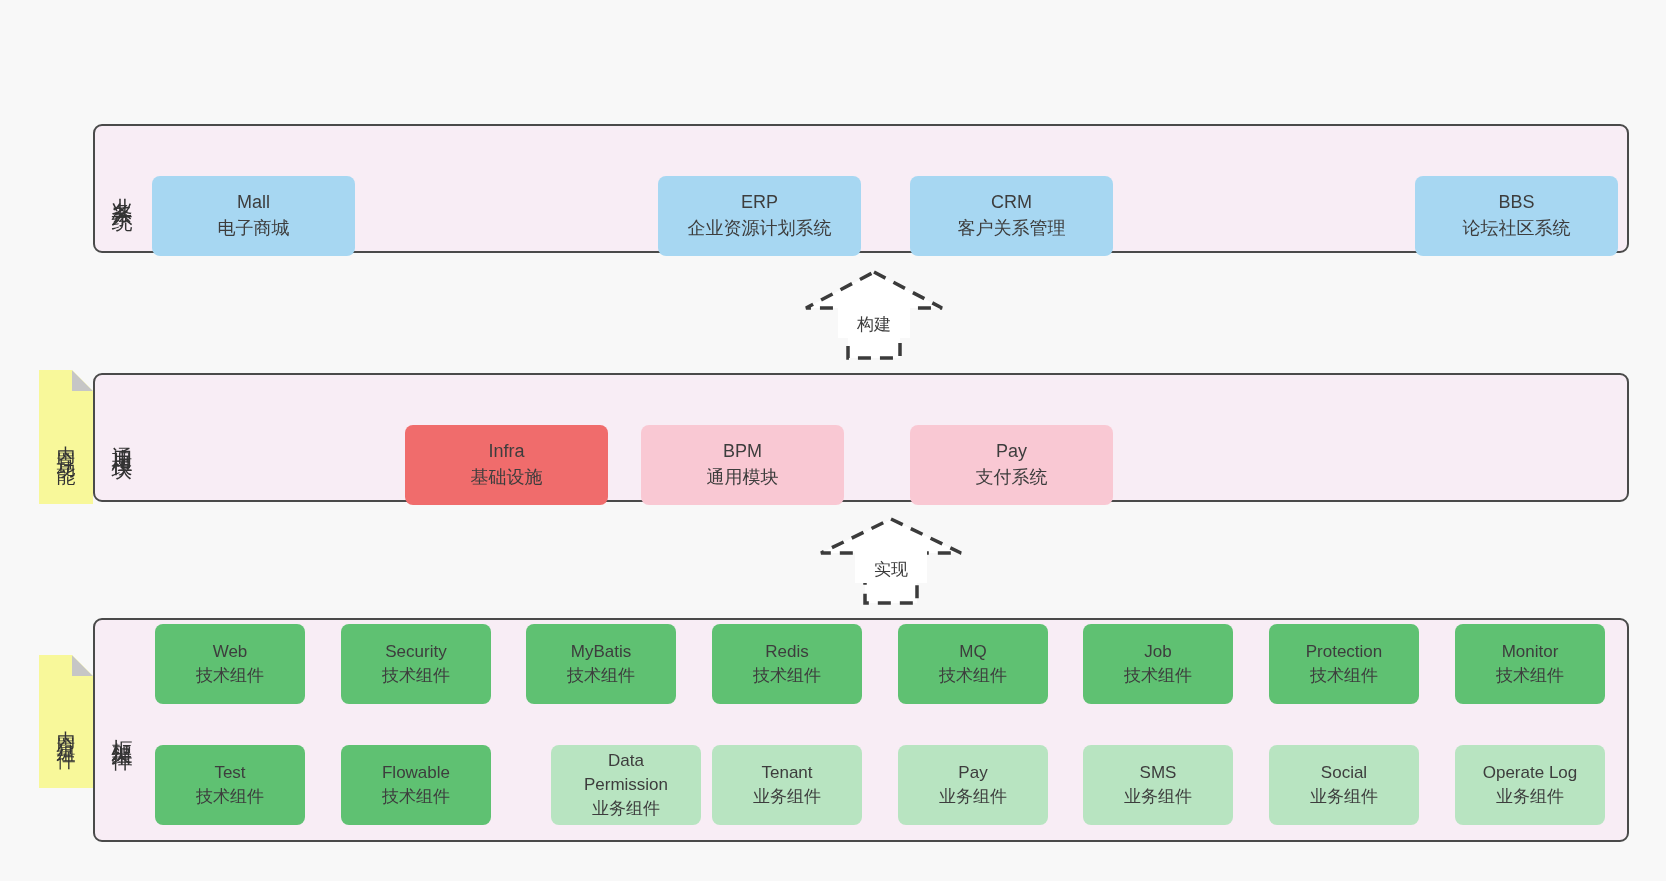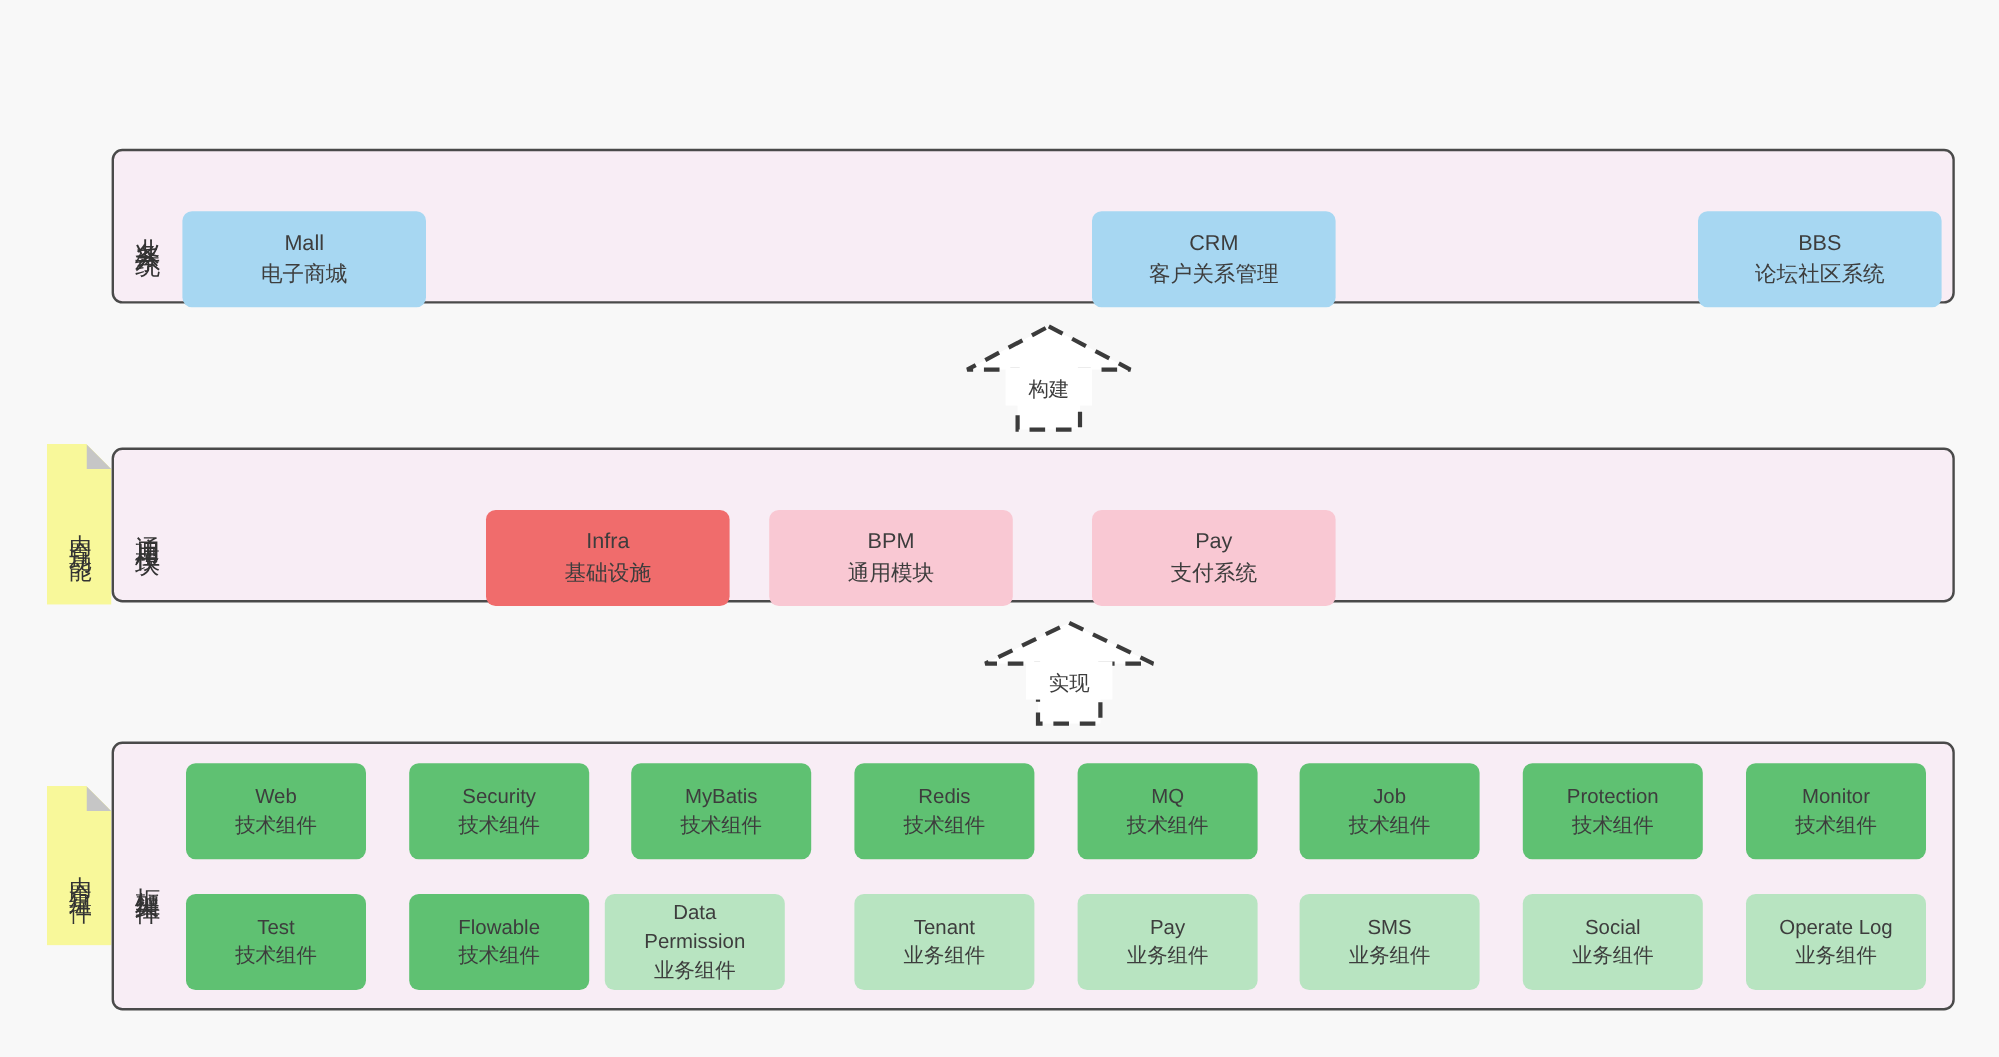--- a/index.html
+++ b/index.html
@@ -41,21 +41,21 @@
     flex-direction: column;
     align-items: center;
     justify-content: center;
     text-align: center;
     font-size: 18px;
     line-height: 1.42;
     color: #3d3d3d;
   }
   .row1 { top: 26px; width: 203px; margin-top: 24px; }
   .band-components .box { width: 150px; font-size: 17px; line-height: 1.4; }
-  .band-components .r1 { top: 16px; }
+  .band-components .r1 { top: 4px; }
   .band-components .r2 { top: 125px; }
   .blue  { background: var(--blue,  #a7d7f2); }
   .red   { background: var(--red,   #f06c6c); }
   .pink  { background: var(--pink,  #f9c8d3); }
   .green { background: var(--green, #5fc172); }
   .light { background: var(--green_light, #b8e4c1); }
   .wrap  { line-height: 1.22; font-size: 17px; }
   .wrap .bt { max-width: 112px; }
   .sticky {
     position: absolute;
@@ -117,20 +117,24 @@
     <span class="fold"></span>
     <span class="stext">内置组件</span>
   </div>
 
   <div class="band band-business">
     <div class="band-label">业务系统</div>
     <div class="box blue row1" style="left:57px">
       <div class="bt">Mall</div>
       <div class="bs">电子商城</div>
     </div>
+    <div class="box blue row1" style="left:563px">
+      <div class="bt">ERP</div>
+      <div class="bs">企业资源计划系统</div>
+    </div>
     <div class="box blue row1" style="left:815px">
       <div class="bt">CRM</div>
       <div class="bs">客户关系管理</div>
     </div>
     <div class="box blue row1" style="left:1320px">
       <div class="bt">BBS</div>
       <div class="bs">论坛社区系统</div>
     </div>
   </div>
 
@@ -187,21 +191,21 @@
     </div>
 
     <div class="box green r2" style="left:60px">
       <div class="bt">Test</div>
       <div class="bs">技术组件</div>
     </div>
     <div class="box green r2" style="left:246px">
       <div class="bt">Flowable</div>
       <div class="bs">技术组件</div>
     </div>
-    <div class="box light r2 wrap" style="left:409px">
+    <div class="box light r2 wrap" style="left:456px">
       <div class="bt">Data Permission</div>
       <div class="bs">业务组件</div>
     </div>
     <div class="box light r2" style="left:617px">
       <div class="bt">Tenant</div>
       <div class="bs">业务组件</div>
     </div>
     <div class="box light r2" style="left:803px">
       <div class="bt">Pay</div>
       <div class="bs">业务组件</div>

